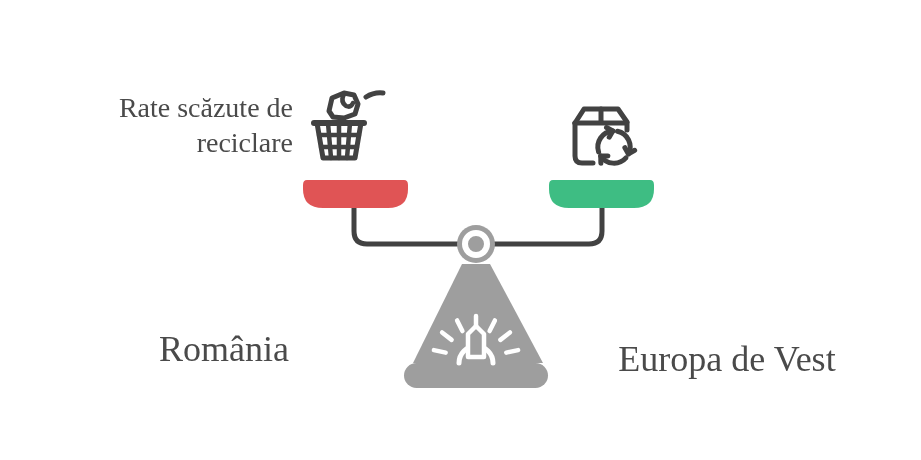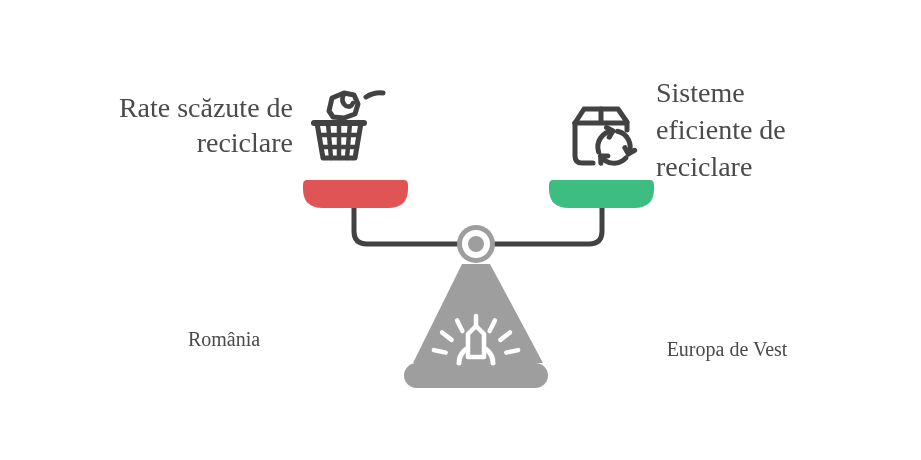--- a/index.html
+++ b/index.html
@@ -28,21 +28,21 @@
   }
   .right-label {
     top: 74px;
     left: 640px;
     width: 180px;
     text-align: left;
     line-height: 37px;
   }
   .country {
     position: absolute;
-    font-size: 20px;
+    font-size: 36px;
     white-space: nowrap;
     transform: translateX(-50%);
     color: var(--text-dark, #4a4a4a);
   }
   .left-country  { top: 328px; left: 208px; }
   .right-country { top: 338px; left: 711px; }
 
   .icon { position: absolute; }
   .trash-pos   { left: 294px; top: 84px; width: 80px; height: 80px; }
   .package-pos { left: 546px; top: 86px; width: 82px; height: 92px; }
@@ -104,21 +104,20 @@
           <path class="stroke-dark" stroke-width="5" d="M -7.5,-19.5 L -1.2,-16 L -4.8,-9.8"></path>
         </g>
         <g transform="rotate(240)">
           <path class="stroke-dark" stroke-width="5" d="M -15.4,4.9 A 16,16 0 0 1 -1.2,-16"></path>
           <path class="stroke-dark" stroke-width="5" d="M -7.5,-19.5 L -1.2,-16 L -4.8,-9.8"></path>
         </g>
       </g>
     </svg>
   </div>
 
-  <div class="label right-label">Sisteme eficiente de reciclare</div>
 
   <div class="icon scale-pos">
     <svg width="360" height="222" viewBox="0 0 360 222">
 
       <path class="stroke-dark" stroke-width="5" d="M 58,33 V 56 Q 58,69 71,69 H 293 Q 306,69 306,56 V 33"></path>
 
       <path d="M 11,5 H 108 Q 112,5 112,10 V 14 Q 112,33 92,33 H 27 Q 7,33 7,14 V 10 Q 7,5 11,5 Z" fill="#e05455"></path>
 
       <path d="M 257,5 H 354 Q 358,5 358,10 V 14 Q 358,33 338,33 H 273 Q 253,33 253,14 V 10 Q 253,5 257,5 Z" fill="#3ebd83"></path>
 

